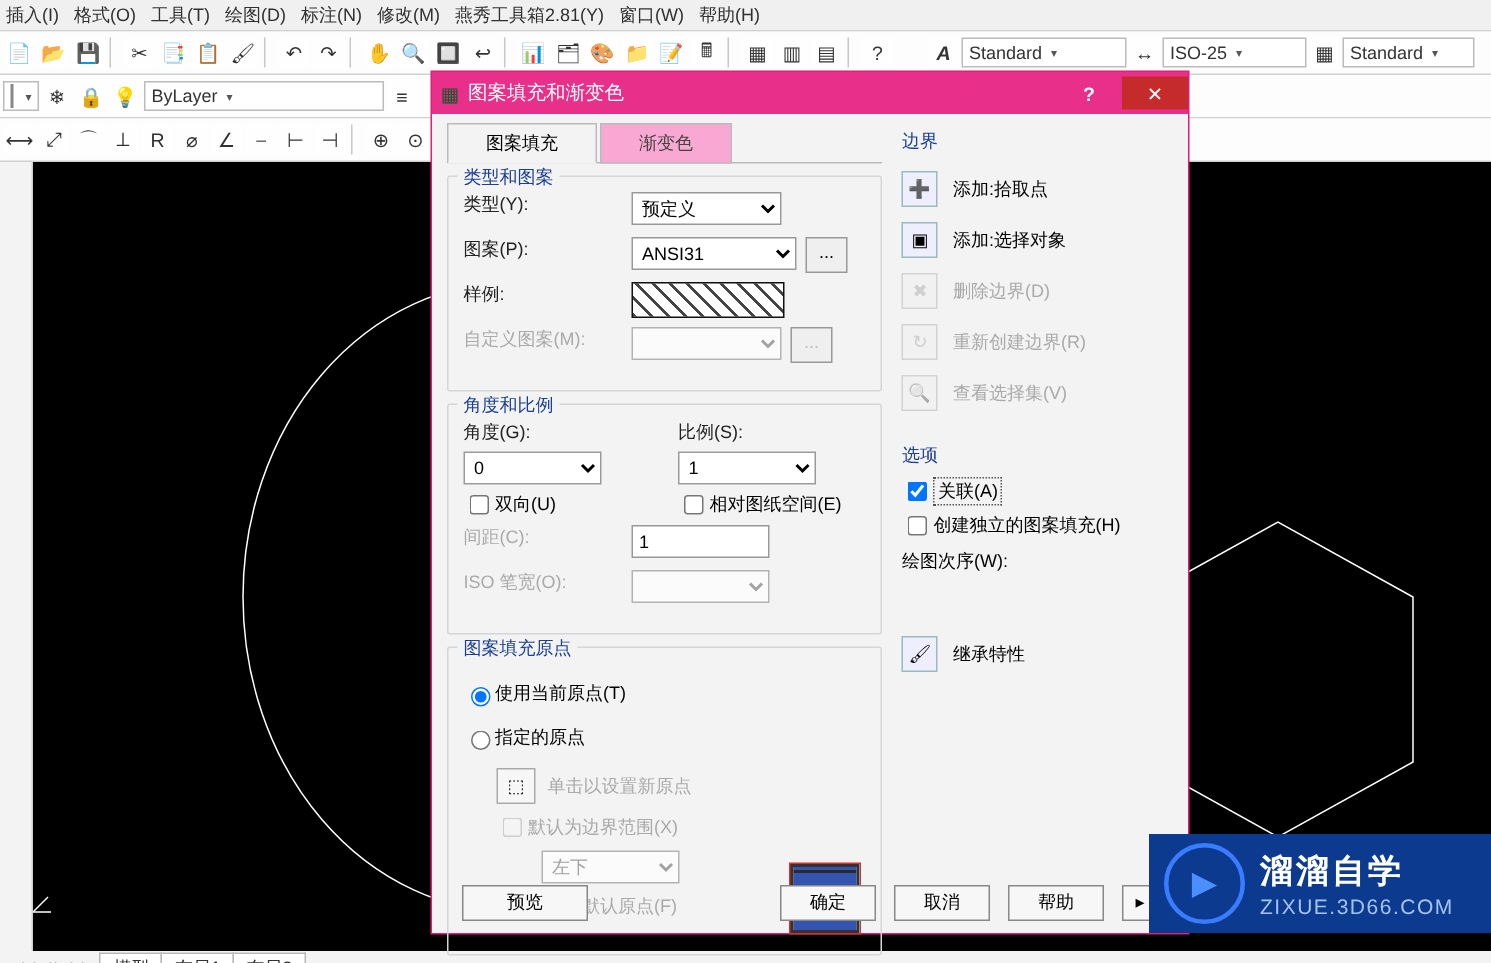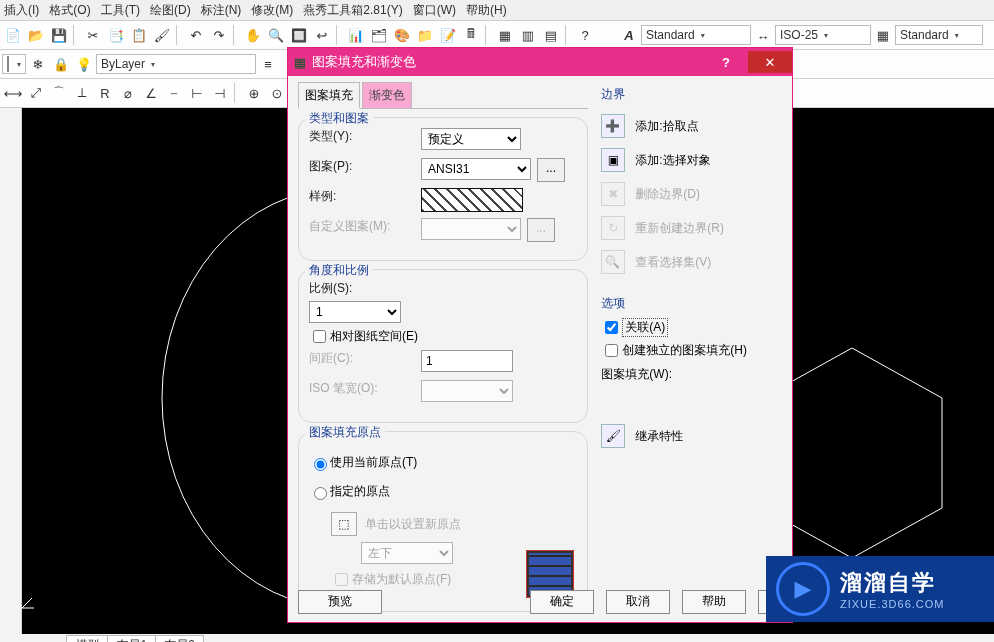--- a/index.html
+++ b/index.html
@@ -23,23 +23,23 @@
   .dlg-title{height:28px;background:#e8308a;display:flex;align-items:center;color:#fff;font-size:13px}
   .dlg-title .dlg-icon{width:24px;text-align:center;color:#115a28}
   .dlg-title .title-text{flex:1;text-align:left}
   .dlg-title .dlg-btn{width:44px;height:22px;display:flex;align-items:center;justify-content:center;color:#fff;cursor:pointer}
   .dlg-title .dlg-btn.help{font-weight:bold}
   .dlg-title .dlg-btn.close{background:#c52b2b}
   .dlg-body{padding:10px 10px 8px 10px;position:relative;height:calc(100% - 28px);box-sizing:border-box}
   .left-col{width:290px;display:inline-block;vertical-align:top}
   .right-col{width:170px;display:inline-block;vertical-align:top;margin-left:10px}
   .tabstrip{height:22px;border-bottom:1px solid #bbb;display:flex;align-items:flex-end}
-  .tabstrip .dtab{padding:4px 6px;border:1px solid #bbb;border-bottom:1px solid #f3f3f3;background:#f3f3f3;margin-bottom:-1px;margin-right:2px;cursor:pointer}
+  .tabstrip .dtab{padding:4px 25px;border:1px solid #bbb;border-bottom:1px solid #f3f3f3;background:#f3f3f3;margin-bottom:-1px;margin-right:2px;cursor:pointer}
   .tabstrip .dtab.inactive{background:#f9a8d4;border-bottom:1px solid #bbb;color:#444}
-  .grp{border:1px solid #d6d6d6;border-radius:14px;margin-top:8px;padding:10px 10px 12px 10px;position:relative}
+  .grp{border:1px solid #d6d6d6;border-radius:2px;margin-top:8px;padding:10px 10px 12px 10px;position:relative}
   .grp-label{position:absolute;top:-8px;left:6px;background:#f3f3f3;padding:0 4px;font-size:12px;color:#1b3f93}
   .row{display:flex;height:30px}
   .row .lbl{width:112px;color:#222}
   .row .lbl.dim{color:#aaa}
   select,.selbox{height:22px;border:1px solid #999;font-size:12px;background:#fff;padding:0 2px;box-sizing:border-box}
   input[type=text]{height:22px;border:1px solid #999;font-size:12px;padding:0 4px;box-sizing:border-box;background:#fff}
   .swatch{width:100px;height:22px;border:1px solid #111;background:repeating-linear-gradient(45deg,#444 0 2px,#fff 2px 8px);display:inline-block}
   .dots{width:26px;height:22px;border:1px solid #999;margin-left:6px;background:#efefef;text-align:center;line-height:18px;cursor:pointer}
   .two-col{display:flex;gap:18px}
   .two-col>div{flex:1}
@@ -51,30 +51,30 @@
   .origin-row{display:flex;align-items:center;gap:8px;margin:6px 0}
   .pick-btn{width:24px;height:22px;border:1px solid #aaa;background:#f7f7f7;display:inline-flex;align-items:center;justify-content:center;cursor:pointer}
   .brick-preview{width:42px;height:42px;border:2px solid #333;background:repeating-linear-gradient(0deg,#3354b0 0 8px,#2a2a2a 8px 10px),repeating-linear-gradient(90deg,transparent 0 10px,#2a2a2a 10px 12px);position:absolute;right:14px;bottom:14px;box-shadow:0 0 0 1px #c33}
   
   .rs-title{color:#1b3f93;font-size:12px;margin-bottom:6px}
   .rs-item{display:flex;align-items:center;gap:10px;height:34px}
   .rs-item.dim{color:#aaa}
   .rs-ico{width:22px;height:22px;border:1px solid #9bb;background:#eef;display:inline-flex;align-items:center;justify-content:center;font-size:12px}
   .rs-ico.dim{filter:grayscale(1) opacity(.5)}
   
-  .dlg-footer{position:absolute;left:0;bottom:8px;width:100%;display:flex;gap:12px;padding:0 10px;box-sizing:border-box;align-items:center}
+  .dlg-footer{position:absolute;left:0;bottom:8px;width:100%;display:flex;gap:12px;padding:0 20px;box-sizing:border-box;align-items:center}
   .btn{width:62px;height:22px;border:1px solid #888;background:#f7f7f7;text-align:center;line-height:20px;cursor:pointer}
   .btn.wide{width:82px}
   .dlg-footer .spacer{flex:1}
   .expand-btn{width:22px;height:22px;border:1px solid #888;background:#f7f7f7;text-align:center;line-height:20px}
   
   .watermark{position:absolute;right:0;bottom:20px;width:228px;height:66px;background:#0b3a8f;color:#fff;display:flex;align-items:center;z-index:20}
   .watermark .play{width:48px;height:48px;border:3px solid #3a7cff;border-radius:50%;margin:0 10px;display:flex;align-items:center;justify-content:center;color:#4d8eff;font-size:22px}
   .watermark .wm-text .zh{font-size:22px;font-weight:bold;letter-spacing:2px}
-  .watermark .wm-text .en{font-size:11px;letter-spacing:1px;color:#a4c3f5}
+  .watermark .wm-text .en{font-size:14px;letter-spacing:1px;color:#a4c3f5}
 </style>
 </head>
 <body>
 
 <div class="menubar">
   <span>插入(I)</span>
   <span>格式(O)</span>
   <span>工具(T)</span>
   <span>绘图(D)</span>
   <span>标注(N)</span>
@@ -216,20 +216,28 @@
           <span class="lbl dim">自定义图案(M):</span>
           <select class="selbox" style="width:100px" disabled=""></select>
           <span class="dots" style="color:#bbb">...</span>
         </div>
       </div>
 
       <div class="grp">
         <div class="grp-label">角度和比例</div>
         <div class="two-col">
           <div>
+            <div class="sub-lbl">角度(G):</div>
+            <select class="selbox" style="width:92px"><option>0</option></select>
+            <div class="chk-line">
+                <input type="checkbox" style="">
+                <span>双向(U)</span>
+              </div>
+          </div>
+          <div>
             <div class="sub-lbl">比例(S):</div>
             <select class="selbox" style="width:92px"><option>1</option></select>
             <div class="chk-line">
                 <input type="checkbox" style="">
                 <span>相对图纸空间(E)</span>
               </div>
           </div>
         </div>
         <div class="row">
           <span class="lbl dim">间距(C):</span>
@@ -249,20 +257,24 @@
           </div>
         <div class="radio-line">
             <input type="radio" name="origin" style="">
             <span>指定的原点</span>
           </div>
         <div class="origin-block">
           <div class="origin-row">
             <span class="pick-btn">⬚</span>
             <span style="color:#aaa">单击以设置新原点</span>
           </div>
+          <div class="chk-line" style="color:#aaa">
+              <input type="checkbox" disabled="" style="">
+              <span>默认为边界范围(X)</span>
+            </div>
           <div class="origin-row">
             <span style="width:22px"></span>
             <select class="selbox" style="width:92px" disabled=""><option>左下</option></select>
           </div>
           <div class="chk-line" style="color:#aaa">
               <input type="checkbox" disabled="" style="">
               <span>存储为默认原点(F)</span>
             </div>
         </div>
         <div class="brick-preview"></div>
@@ -294,21 +306,21 @@
 
       <div class="rs-title" style="margin-top:16px">选项</div>
       <div class="chk-line">
           <input type="checkbox" checked="" style="">
           <span style="border:1px dotted #555;padding:0 2px">关联(A)</span>
         </div>
       <div class="chk-line">
           <input type="checkbox" style="">
           <span>创建独立的图案填充(H)</span>
         </div>
-      <div style="margin-top:6px">图案填充(W):</div>
+      <div style="margin-top:6px">绘图次序(W):</div>
 
       <div class="rs-item" style="margin-top:36px">
           <span class="rs-ico">🖌</span>
           <span>继承特性</span>
         </div>
     </div>
 
     <div class="dlg-footer">
       <div class="btn wide">预览</div>
       <div class="spacer"></div>

